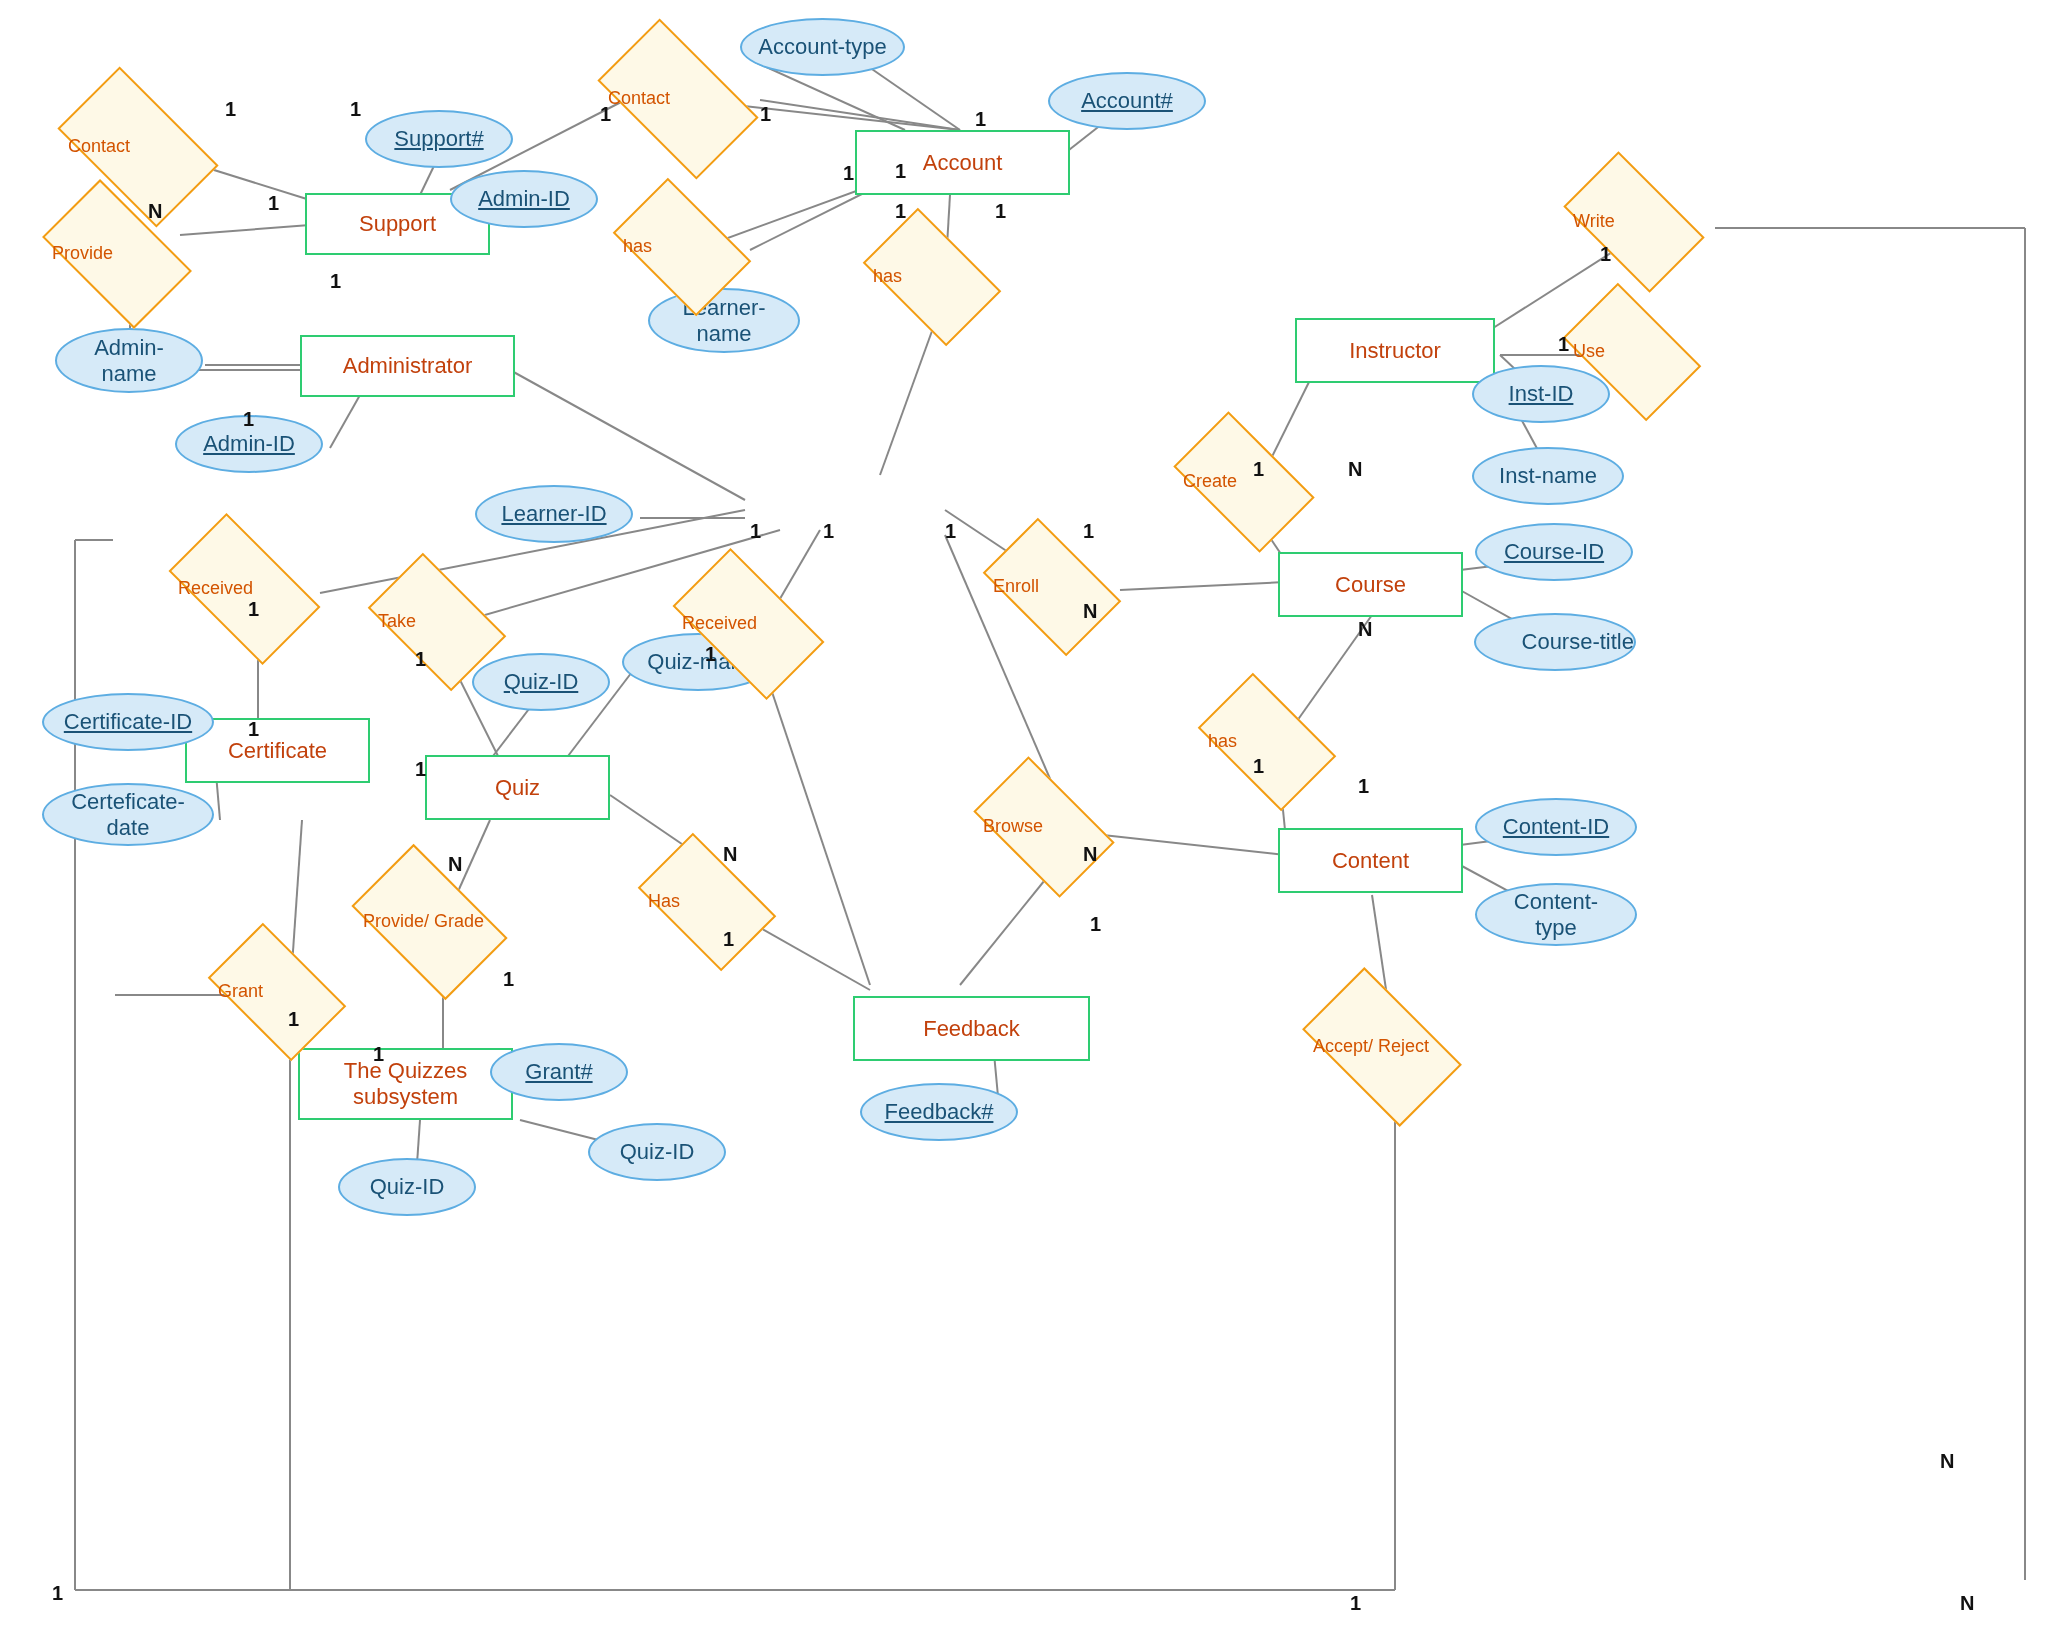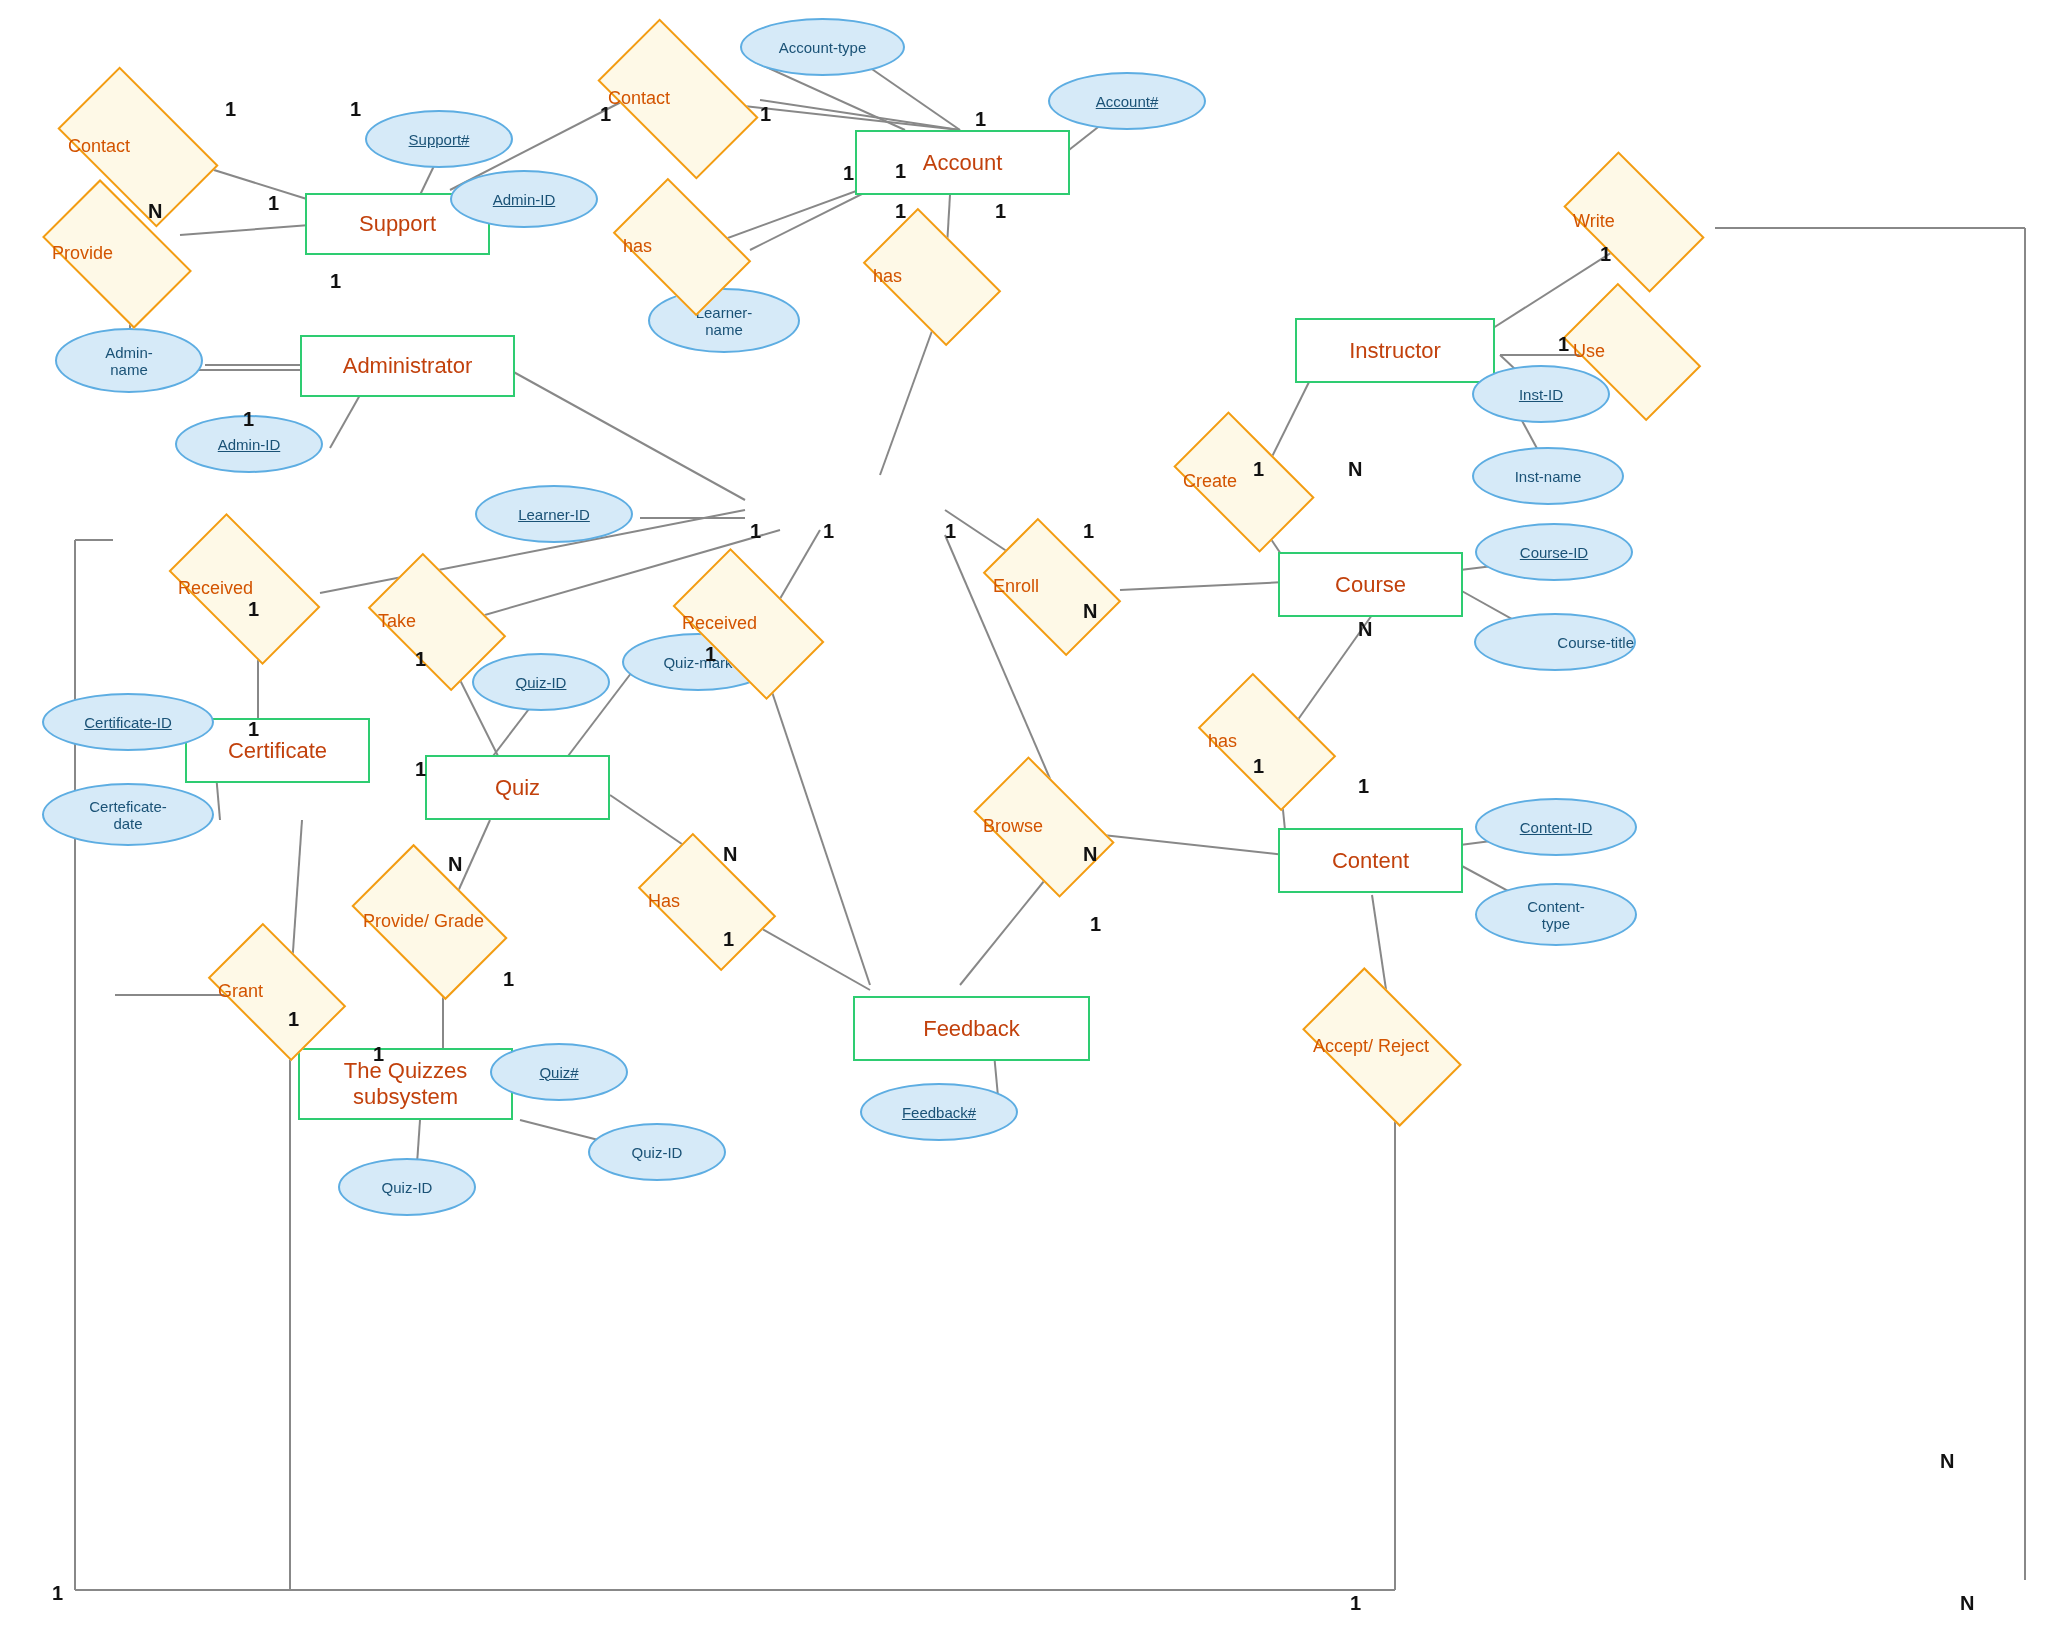--- a/index.html
+++ b/index.html
@@ -32,21 +32,21 @@
     }
     
     .attr {
       position: absolute;
       background: #d6eaf8;
       border: 2px solid #5dade2;
       border-radius: 50%;
       display: flex;
       align-items: center;
       justify-content: center;
-      font-size: 15px;
+      font-size: 22px;
       color: #1a5276;
       text-align: center;
     }
     .attr.underlined span {
       text-decoration: underline;
     }
     
     .diamond {
       position: absolute;
       display: flex;
@@ -302,21 +302,21 @@
   <div class="attr" style="left:1475px; top:883px; width:162px; height:63px; white-space:pre-line;">
     <span>Content-
 type</span>
   </div>
 
   <div class="attr underlined" style="left:860px; top:1083px; width:158px; height:58px;">
     <span>Feedback#</span>
   </div>
 
   <div class="attr underlined" style="left:490px; top:1043px; width:138px; height:58px;">
-    <span>Quiz#</span>
+    <span>Grant#</span>
   </div>
 
   <div class="attr" style="left:338px; top:1158px; width:138px; height:58px;">
     <span>Quiz-ID</span>
   </div>
 
   <div class="attr" style="left:588px; top:1123px; width:138px; height:58px;">
     <span>Quiz-ID</span>
   </div>
 

